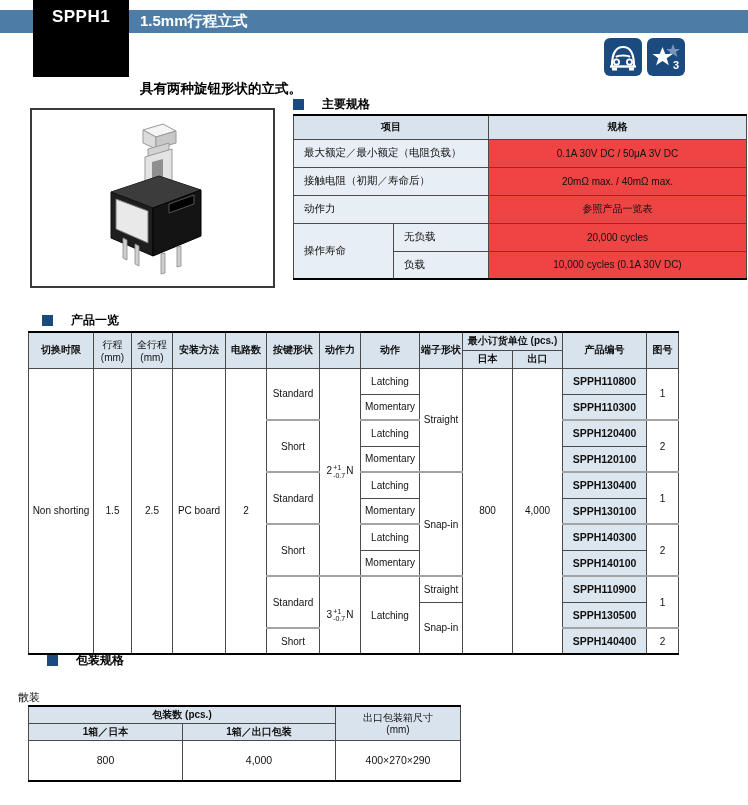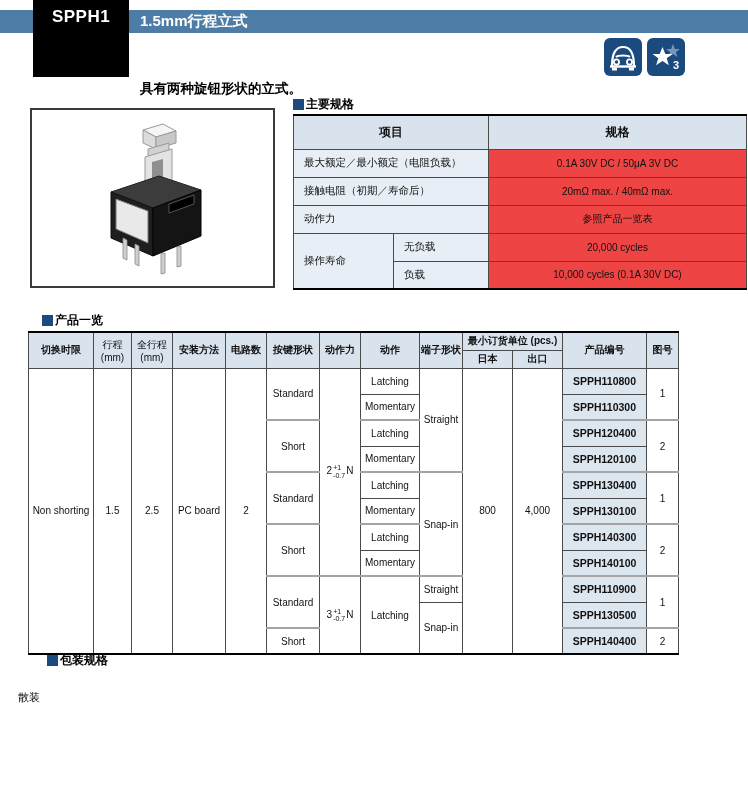--- a/index.html
+++ b/index.html
@@ -8,36 +8,36 @@
 
   
   .top-strip { position:absolute; left:0; top:10px; width:748px; height:23px; background:#4d7da6; }
   .model-box { position:absolute; left:33px; top:0; width:96px; height:77px; background:#000; text-align:center; }
   .model-box .model { color:#fff; font-weight:bold; font-size:17px; line-height:33px; letter-spacing:.5px; }
   .page-title { position:absolute; left:140px; top:12px; color:#fff; font-weight:bold; font-size:15px; }
   .subtitle { position:absolute; left:140px; top:44px; color:#000; font-weight:bold; font-size:13.5px;margin-top:36px; }
   .badges { position:absolute; left:604px; top:38px; display:flex; gap:5px; }
 
   
-  .sec-title { position:absolute; font-size:12px; font-weight:bold; color:#000; display:flex; align-items:center; gap:2px; }
+  .sec-title { position:absolute; font-size:12px; font-weight:bold; color:#000; display:flex; align-items:center; gap:18px; }
   .bullet { display:inline-block; width:11px; height:11px; background:#1b4a7e; }
 
   
   .image-box { position:absolute; left:30px; top:108px; width:245px; height:180px; border:2px solid #3a3a3a; background:#fff; display:flex; align-items:center; justify-content:center; }
 
   
   table { border-collapse:collapse; table-layout:fixed; }
   th, td { border:1px solid #4a4a4a; font-size:10px; color:#111; text-align:center; vertical-align:middle; padding:1px 2px; overflow:hidden; }
   th { font-weight:bold; background:#d9e3ed; }
   .t-top { border-top:2px solid #000; }
   .t-bot { border-bottom:2px solid #000; }
 
   
   .spec-table { position:absolute; left:293px; top:114px; width:453px; }
-  .spec-table th { height:34px; font-size:12px;margin-left:40px; }
+  .spec-table th { height:24px; font-size:10px;margin-left:40px; }
   .spec-table td { height:28px; font-size:10px; }
   .spec-table td.lbl { background:#e7eef5; text-align:left; padding-left:10px; font-size:10.5px; }
   .spec-table td.val { background:#ef4444; }
   .spec-table tr > :first-child { border-left:1px solid #4a4a4a; }
 
   
   .prod-table { position:absolute; left:28px; top:331px; width:650px; }
   .prod-table th { height:18px; font-size:10px; padding:0 1px; }
   .prod-table td { height:26px; background:#fff; font-size:10px; }
   .prod-table td.pn { background:#dce6ef; font-weight:bold; font-size:10.5px; }
@@ -293,14 +293,39 @@
     </tr>
   </tbody>
     </table>
 
   <div class="sec-title" style="left:28px; top:652px;margin-left:19px;">
     <span class="bullet"></span>
     <span>包装规格</span>
   </div>
   <div class="pack-sub">散装</div>
 
+  <table class="pack-table">
+    <colgroup>
+        <col style="width:154px">
+        <col style="width:153px">
+        <col style="width:125px">
+      </colgroup>
+    <tbody>
+        <tr>
+      <th colspan="2" class="t-top">包装数 (pcs.)</th>
+      <th rowspan="2" class="t-top size-hdr">
+        <span class="hdr-sub">出口包装箱尺寸</span>
+        <span class="hdr-sub">(mm)</span>
+      </th>
+    </tr>
+    <tr>
+      <th>1箱／日本</th>
+      <th>1箱／出口包装</th>
+    </tr>
+    <tr>
+      <td class="t-bot">800</td>
+      <td class="t-bot">4,000</td>
+      <td class="t-bot">400×270×290</td>
+    </tr>
+  </tbody>
+    </table>
 
 </div>
 
 </body></html>

